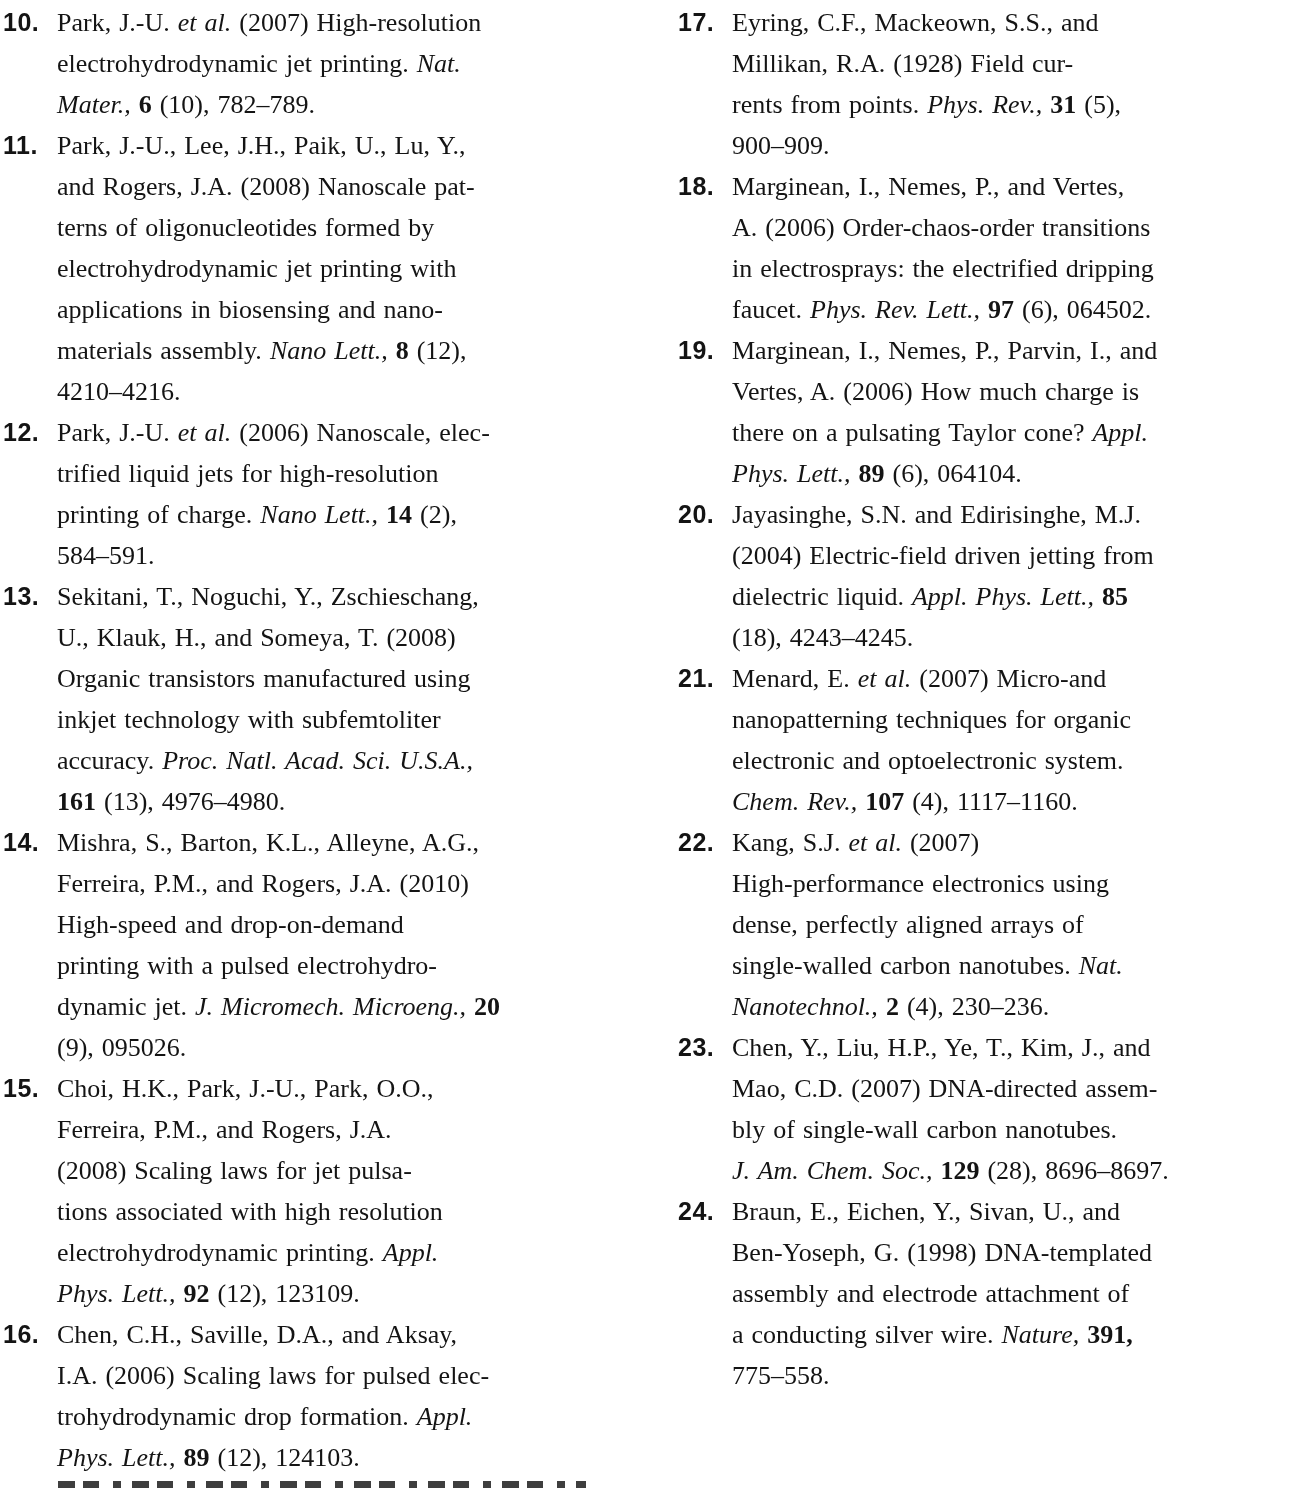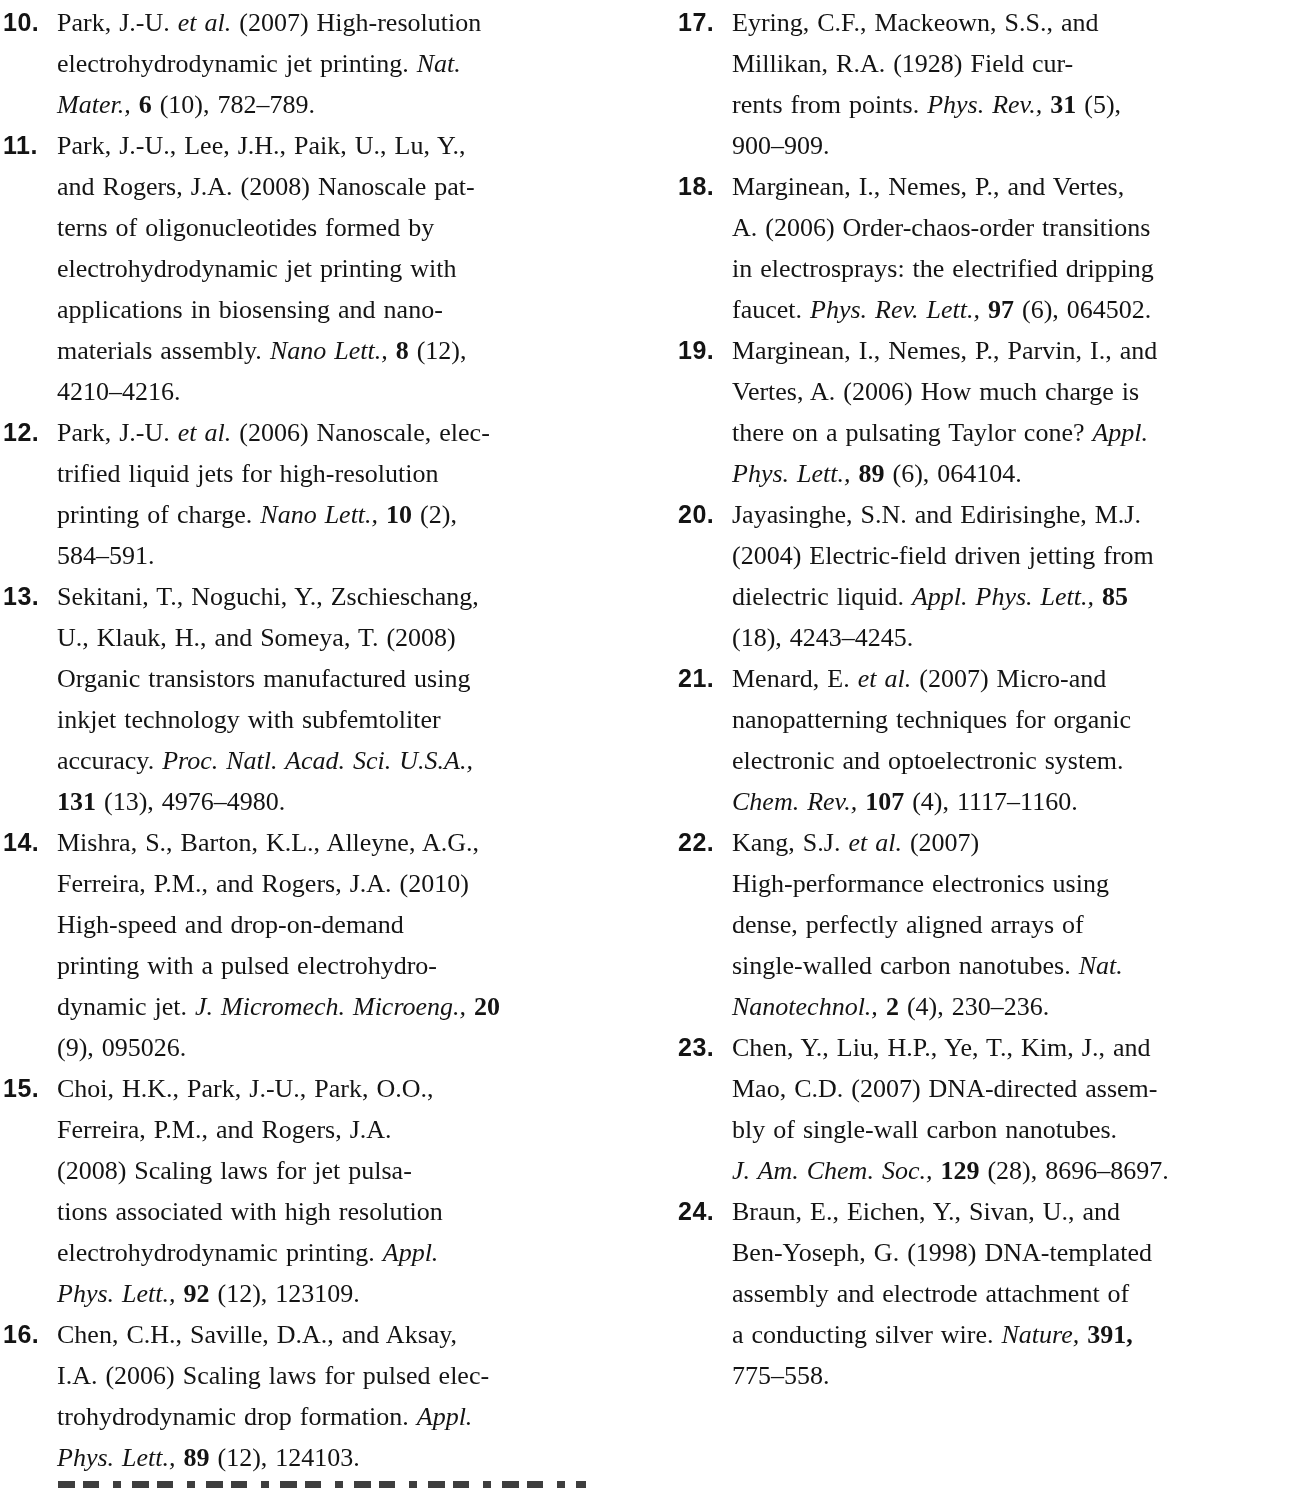--- a/index.html
+++ b/index.html
@@ -89,33 +89,33 @@
           <div class="line"><span class="seg-n">applications in biosensing and nano-</span></div>
           <div class="line"><span class="seg-n">materials assembly. </span><span class="seg-i">Nano Lett.,</span><span class="seg-n"> </span><span class="seg-b">8</span><span class="seg-n"> (12),</span></div>
           <div class="line"><span class="seg-n">4210–4216.</span></div>
         </div>
       </div>
       <div class="ref">
         <div class="ref-num">12.</div>
         <div class="ref-body">
           <div class="line"><span class="seg-n">Park, J.-U. </span><span class="seg-i">et al.</span><span class="seg-n"> (2006) Nanoscale, elec-</span></div>
           <div class="line"><span class="seg-n">trified liquid jets for high-resolution</span></div>
-          <div class="line"><span class="seg-n">printing of charge. </span><span class="seg-i">Nano Lett.,</span><span class="seg-n"> </span><span class="seg-b">10</span><span class="seg-n"> (2),</span></div>
+          <div class="line"><span class="seg-n">printing of charge. </span><span class="seg-i">Nano Lett.,</span><span class="seg-n"> </span><span class="seg-b">14</span><span class="seg-n"> (2),</span></div>
           <div class="line"><span class="seg-n">584–591.</span></div>
         </div>
       </div>
       <div class="ref">
         <div class="ref-num">13.</div>
         <div class="ref-body">
           <div class="line"><span class="seg-n">Sekitani, T., Noguchi, Y., Zschieschang,</span></div>
           <div class="line"><span class="seg-n">U., Klauk, H., and Someya, T. (2008)</span></div>
           <div class="line"><span class="seg-n">Organic transistors manufactured using</span></div>
           <div class="line"><span class="seg-n">inkjet technology with subfemtoliter</span></div>
           <div class="line"><span class="seg-n">accuracy. </span><span class="seg-i">Proc. Natl. Acad. Sci. U.S.A.,</span></div>
-          <div class="line"><span class="seg-b">131</span><span class="seg-n"> (13), 4976–4980.</span></div>
+          <div class="line"><span class="seg-b">161</span><span class="seg-n"> (13), 4976–4980.</span></div>
         </div>
       </div>
       <div class="ref">
         <div class="ref-num">14.</div>
         <div class="ref-body">
           <div class="line"><span class="seg-n">Mishra, S., Barton, K.L., Alleyne, A.G.,</span></div>
           <div class="line"><span class="seg-n">Ferreira, P.M., and Rogers, J.A. (2010)</span></div>
           <div class="line"><span class="seg-n">High-speed and drop-on-demand</span></div>
           <div class="line"><span class="seg-n">printing with a pulsed electrohydro-</span></div>
           <div class="line"><span class="seg-n">dynamic jet. </span><span class="seg-i">J. Micromech. Microeng.,</span><span class="seg-n"> </span><span class="seg-b">20</span></div>

